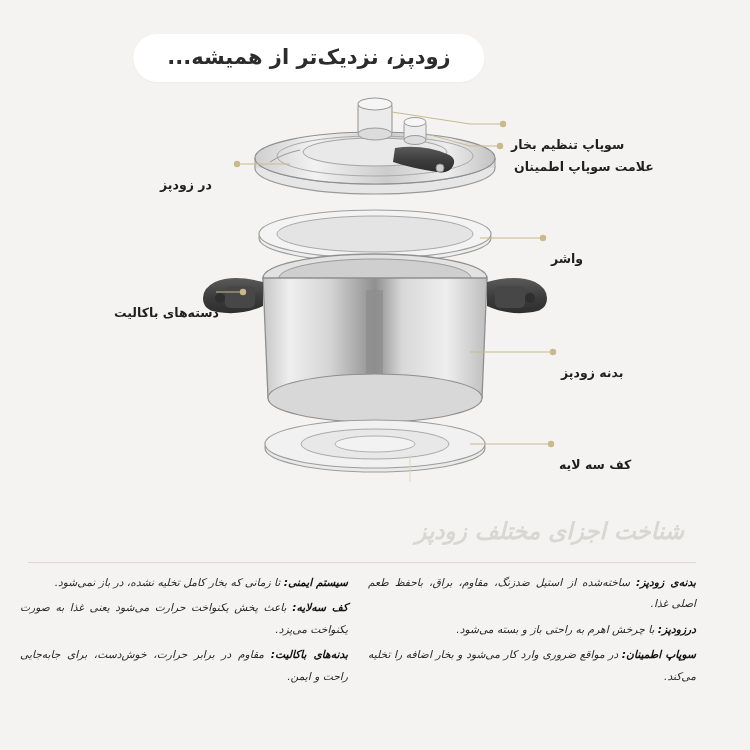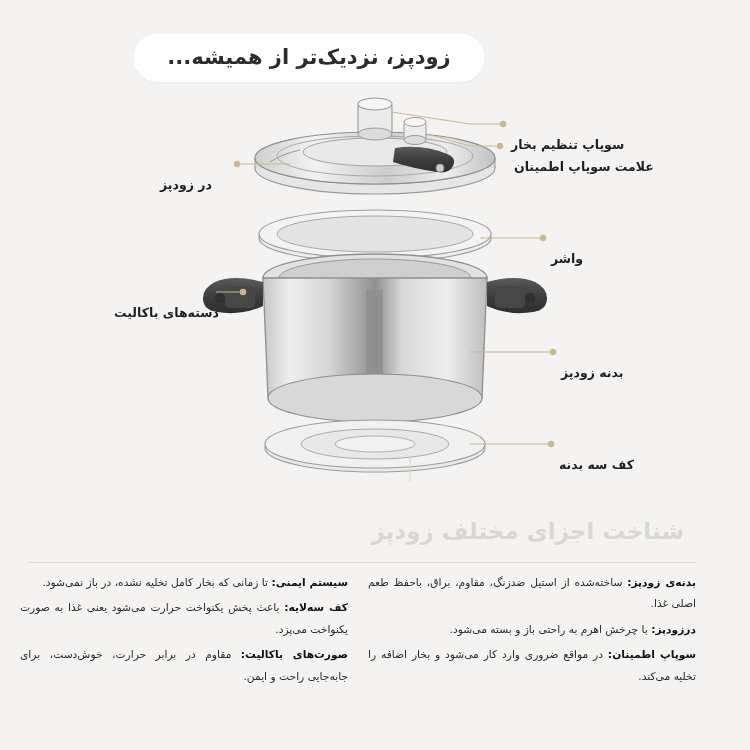--- a/index.html
+++ b/index.html
@@ -48,20 +48,21 @@
     margin-top:20px;
   }
   .lbl.right{text-align:left;}
   .lbl.left{text-align:left;}
 
   
   .text-panel{
     position:absolute;
     left:0;top:500px;width:724px;height:250px;
     background:#f4f3f1;
+    font-style:italic;
   }
   .section-head{
     position:absolute;
     right:40px;
     top:18px;
     font-size:23px;
     font-weight:bold;
     color:#d9d7d2;
     letter-spacing:0.5px;
   }
@@ -214,33 +215,33 @@
         <path d="M410 455 L410 482" stroke="#ddd6c4"></path>
       </g>
     </svg>
 
     <div class="lbl right" style="left:511px;top:116px;">سوپاپ تنظیم بخار</div>
     <div class="lbl right" style="left:514px;top:138px;">علامت سوپاپ اطمینان</div>
     <div class="lbl left" style="left:160px;top:156px;">در زودپز</div>
     <div class="lbl right" style="left:551px;top:230px;">واشر</div>
     <div class="lbl left" style="left:114px;top:284px;">دسته‌های باکالیت</div>
     <div class="lbl right" style="left:561px;top:344px;">بدنه زودپز</div>
-    <div class="lbl right" style="left:559px;top:436px;">کف سه بدنه</div>
+    <div class="lbl right" style="left:559px;top:436px;">کف سه لایه</div>
   </div>
 
   <div class="text-panel">
     <div class="section-head">شناخت اجزای مختلف زودپز</div>
     <div class="hr"></div>
 
     <div class="cols">
 
       <div class="col" style="order:2;">
         <div class="item"><b>سیستم ایمنی:</b><span> تا زمانی که بخار کامل تخلیه نشده، در باز نمی‌شود.</span></div>
         <div class="item"><b>کف سه‌لایه:</b><span> باعث پخش یکنواخت حرارت می‌شود یعنی غذا به صورت یکنواخت می‌پزد.</span></div>
-        <div class="item"><b>صورت‌های باکالیت:</b><span> مقاوم در برابر حرارت، خوش‌دست، برای جابه‌جایی راحت و ایمن.</span></div>
+        <div class="item"><b>بدنه‌های باکالیت:</b><span> مقاوم در برابر حرارت، خوش‌دست، برای جابه‌جایی راحت و ایمن.</span></div>
       </div>
 
       <div class="col" style="order:1;">
         <div class="item"><b>بدنه‌ی زودپز:</b><span> ساخته‌شده از استیل ضدزنگ، مقاوم، براق، با‌حفظ طعم اصلی غذا.</span></div>
         <div class="item"><b>در‌زودپز:</b><span> با چرخش اهرم به راحتی باز و بسته می‌شود.</span></div>
         <div class="item"><b>سوپاپ اطمینان:</b><span> در مواقع ضروری وارد کار می‌شود و بخار اضافه را تخلیه می‌کند.</span></div>
       </div>
     </div>
   </div>
 

